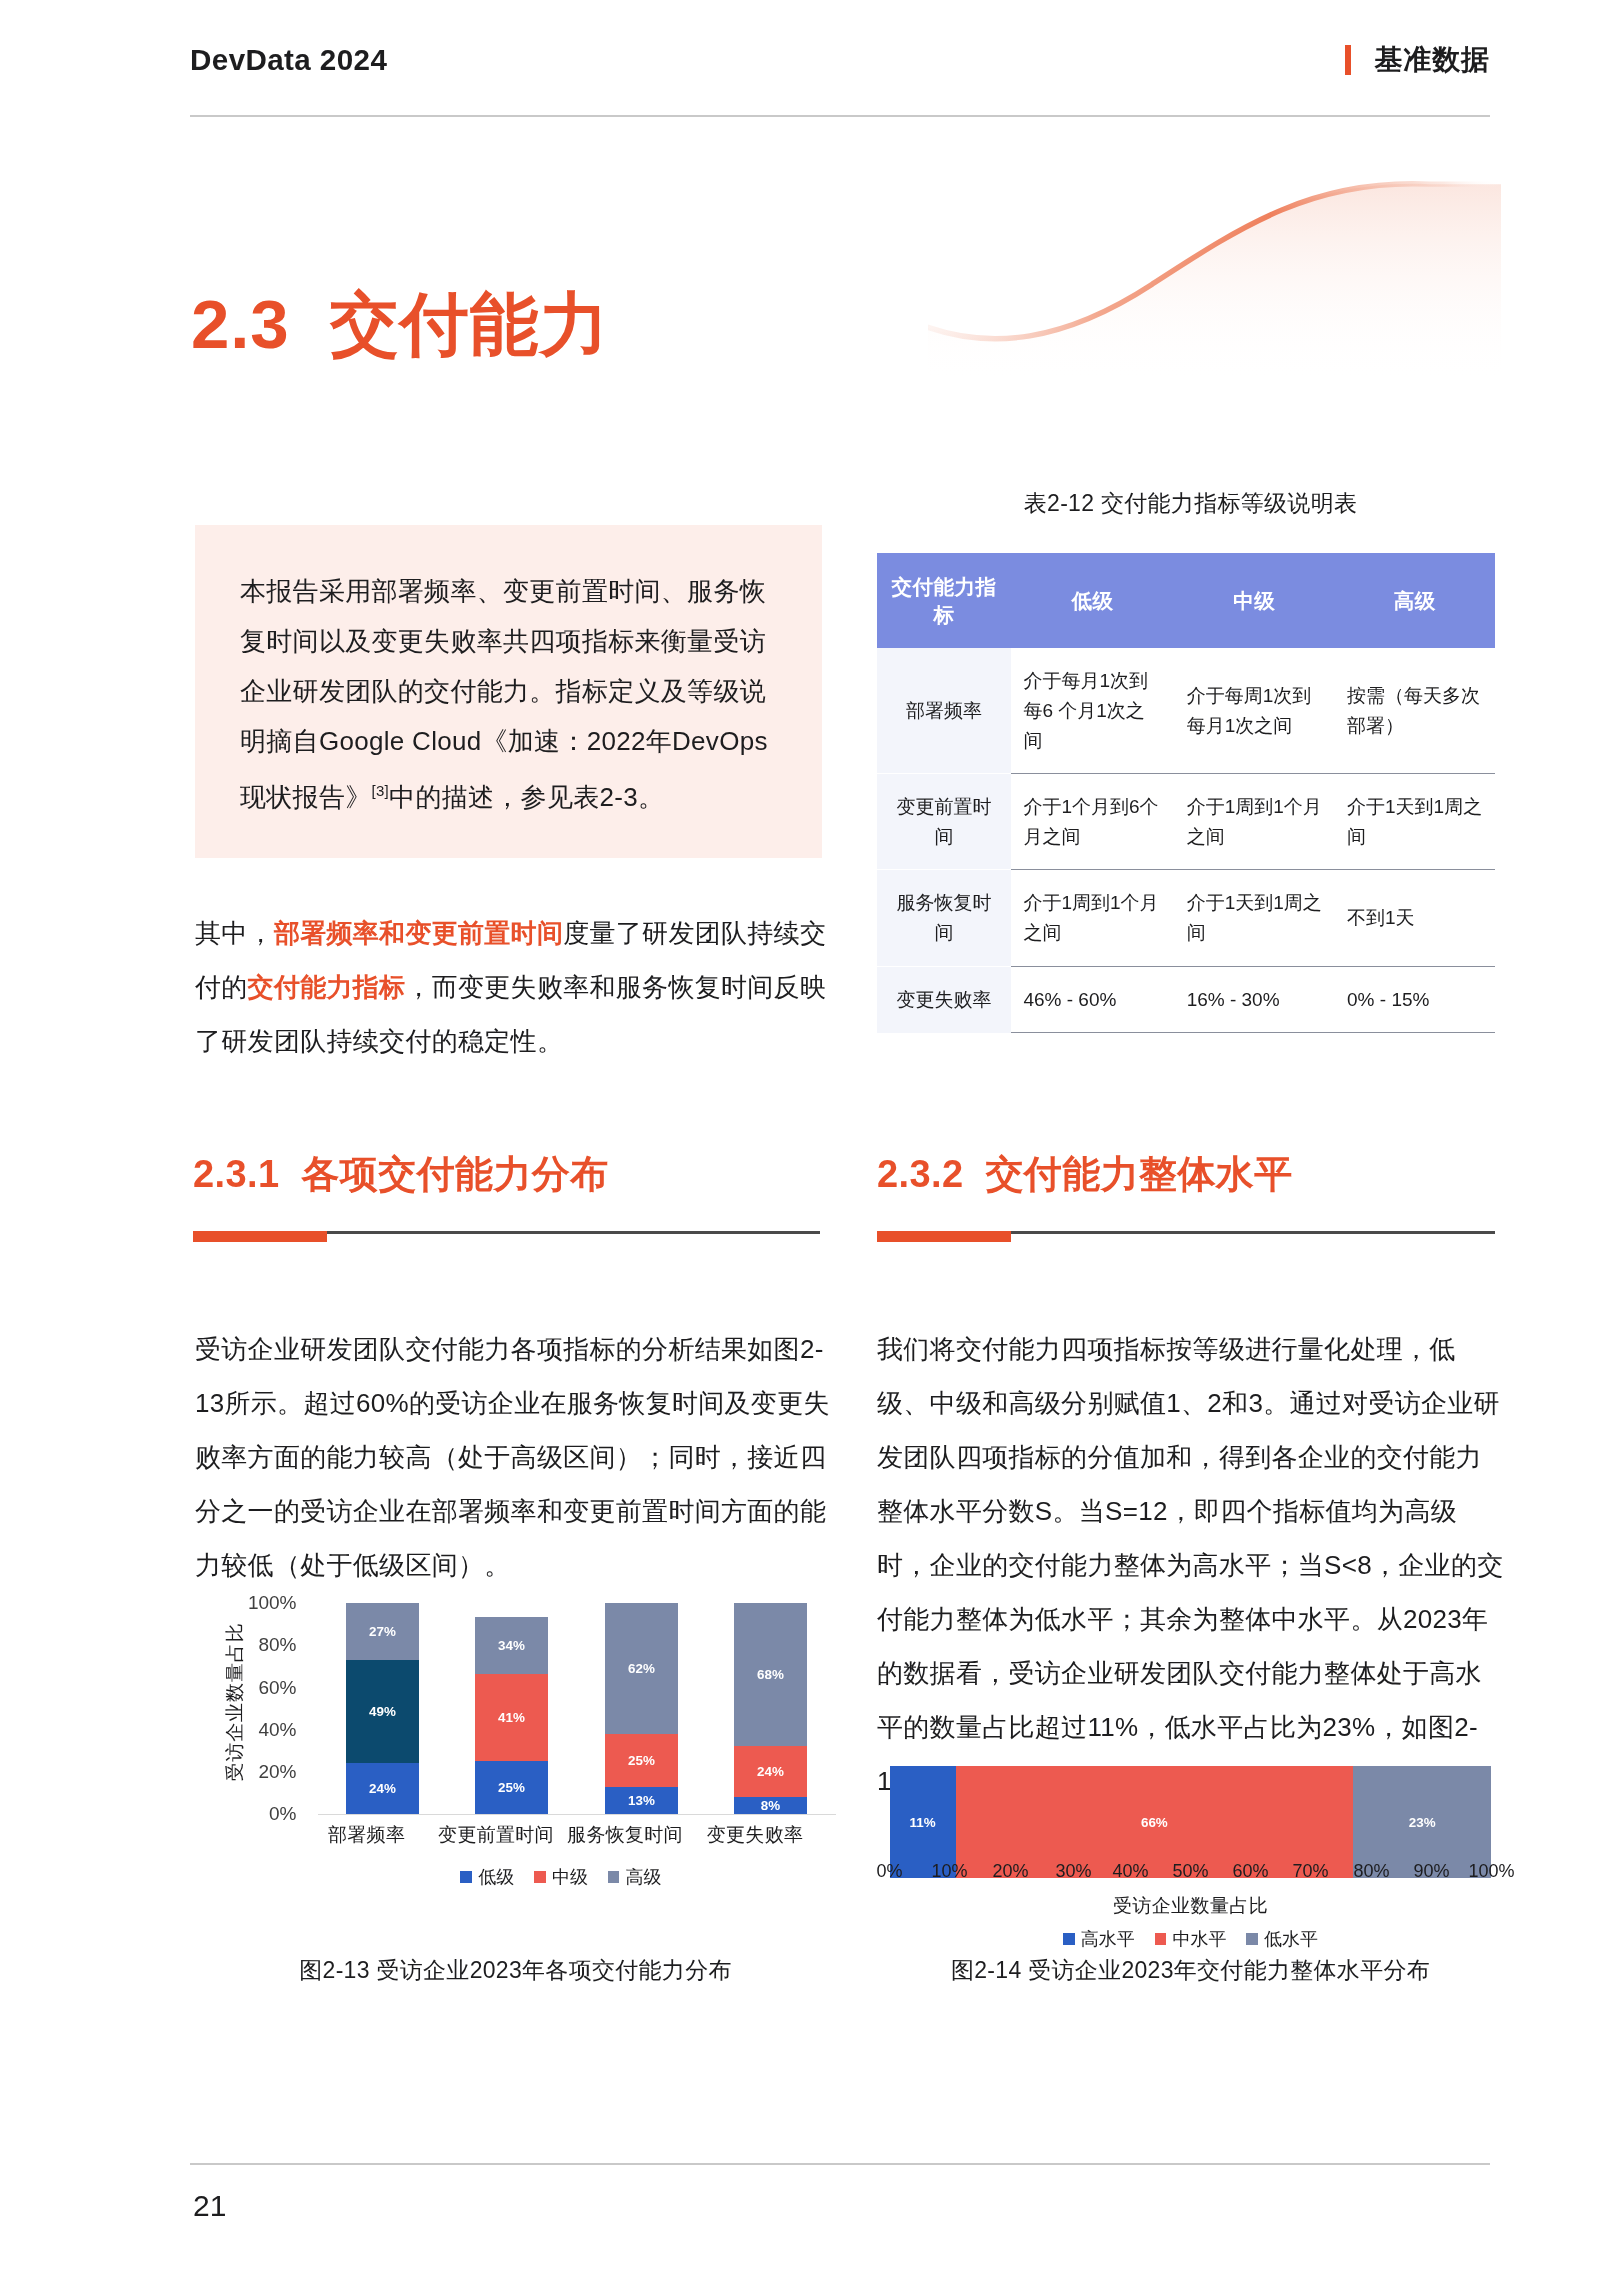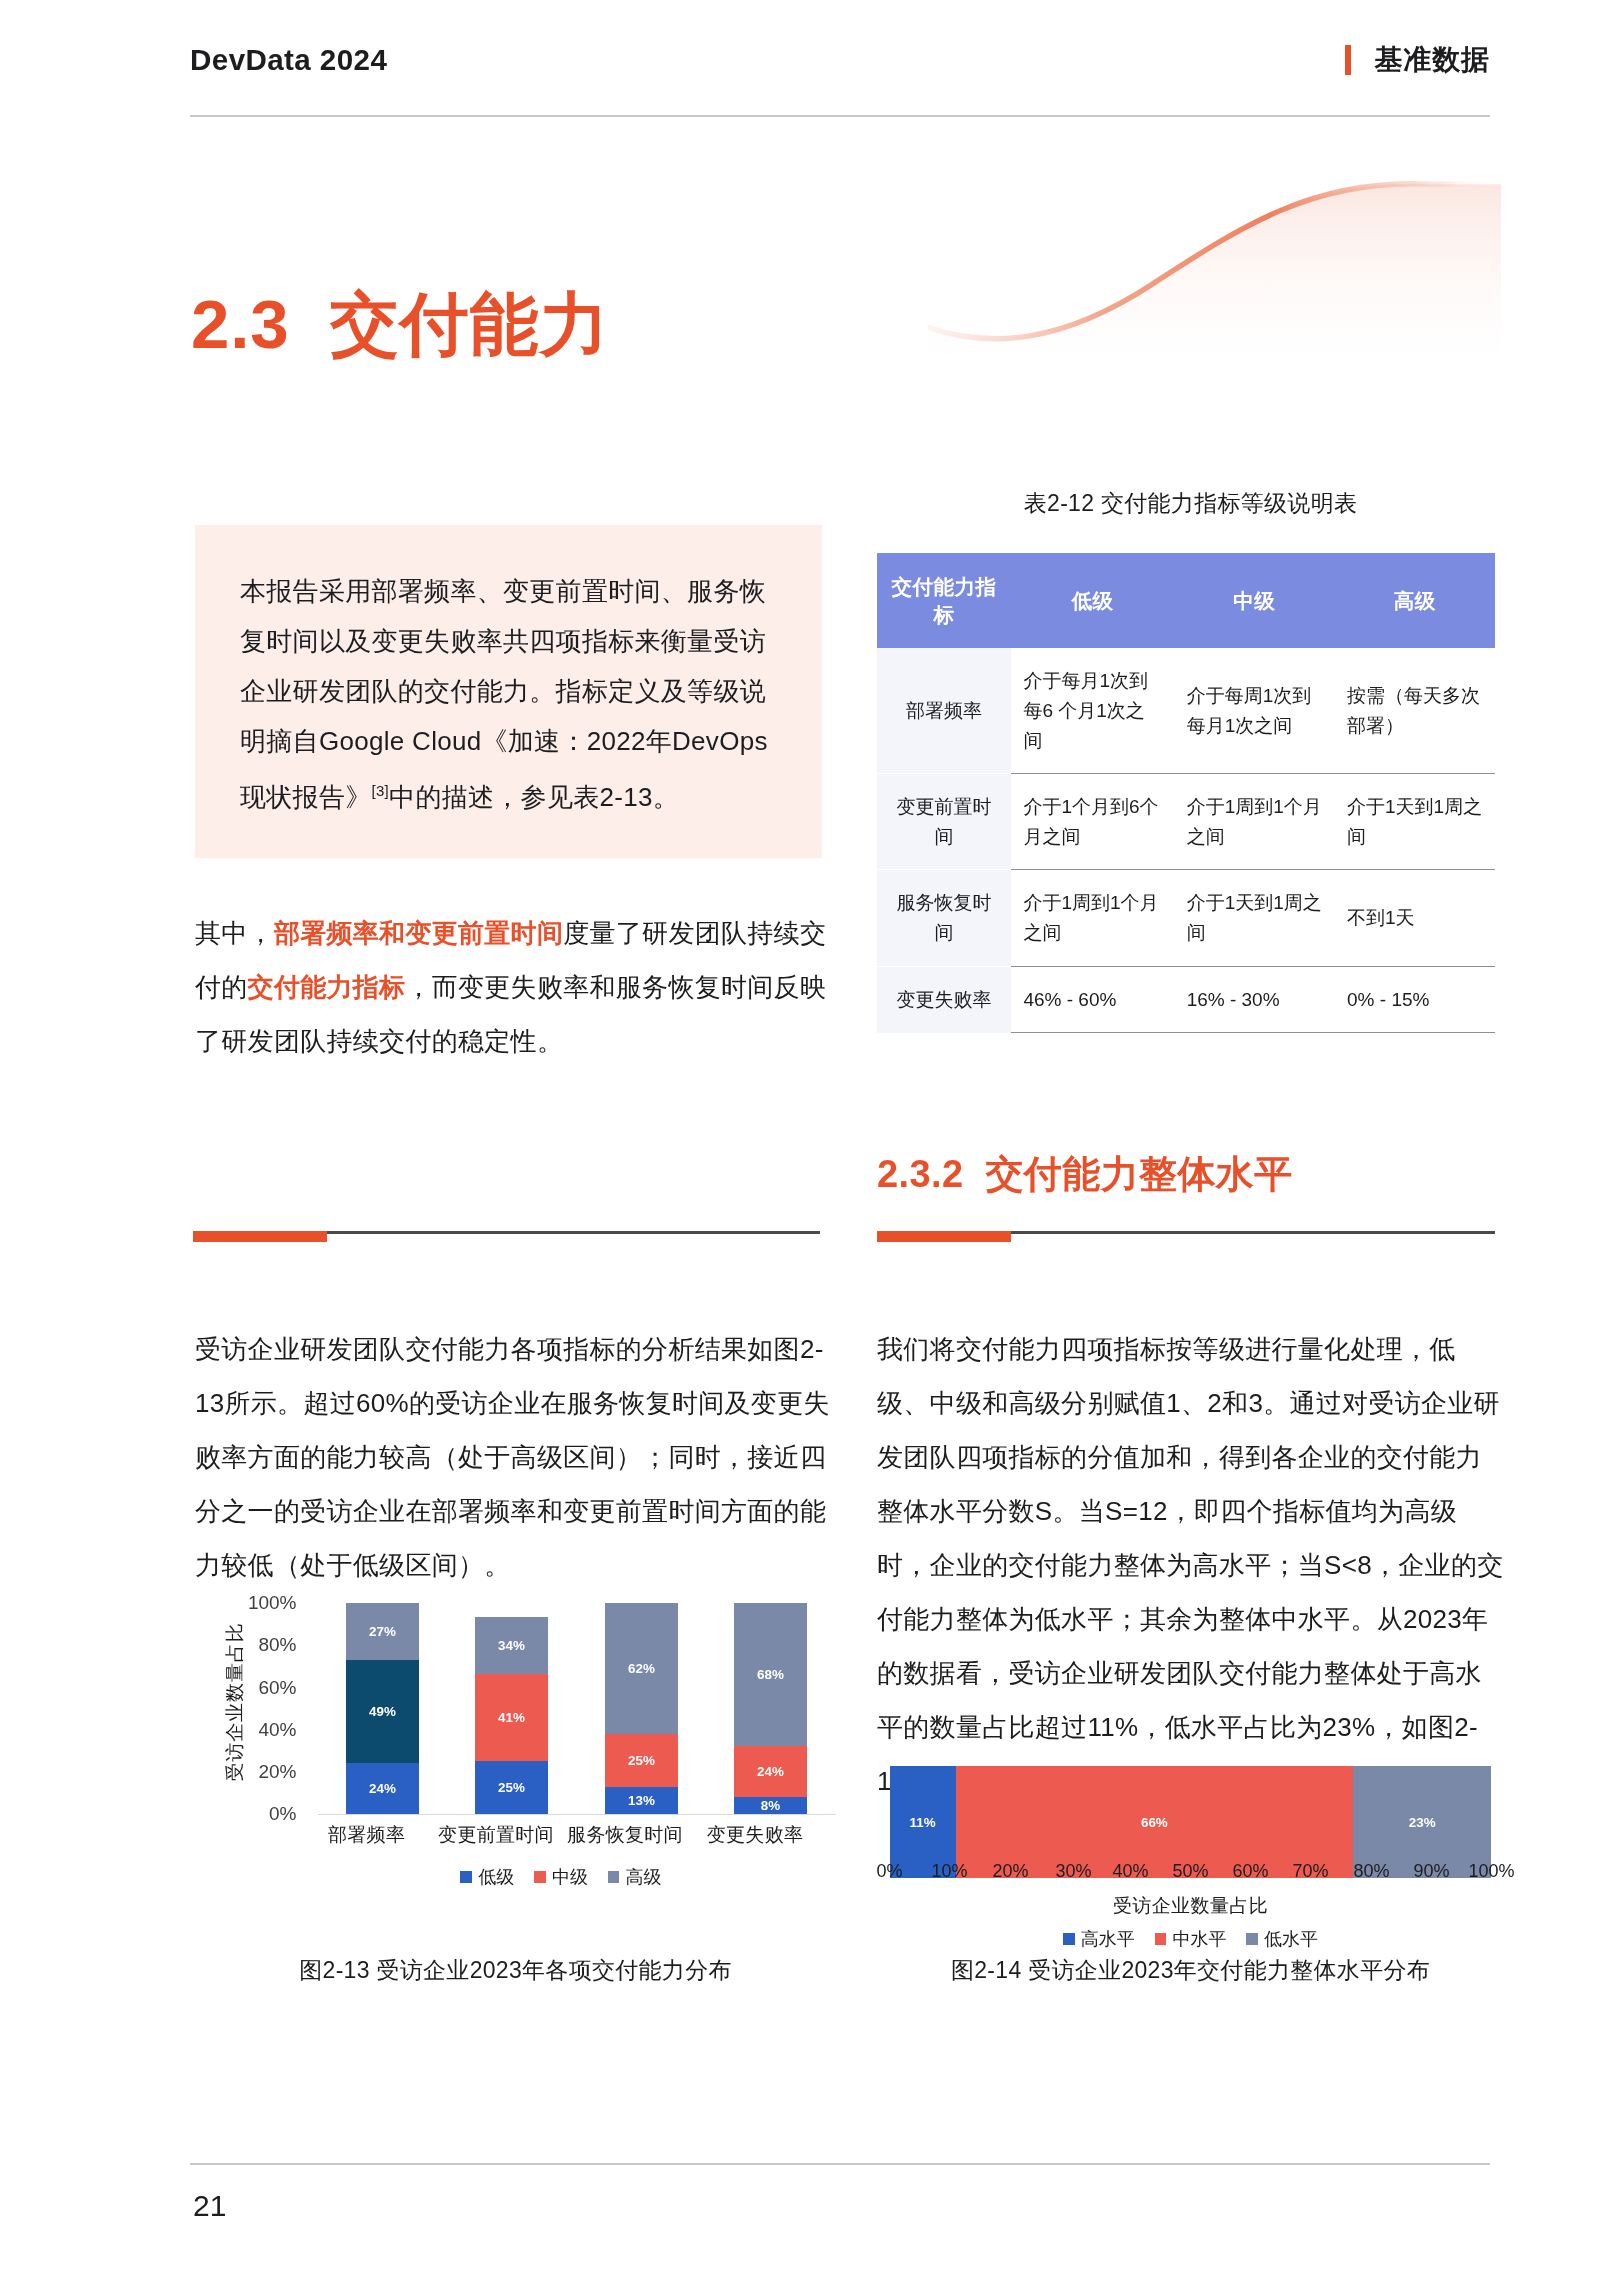--- a/index.html
+++ b/index.html
@@ -224,21 +224,21 @@
         </linearGradient>
       </defs>
       <path d="M0,188 C70,212 150,205 250,140 C350,75 430,22 560,28 L640,28 L640,250 L0,250 Z" fill="url(#gfill)"></path>
       <path d="M0,188 C70,212 150,205 250,140 C350,75 430,22 560,28 L640,28" fill="none" stroke="url(#gline)" stroke-width="6" stroke-linecap="round"></path>
     </svg>
   </div>
 
   <div class="h1"><span>2.3</span>&nbsp;&nbsp;<span>交付能力</span></div>
 
   <div class="intro-box">
-    <div class="intro-text"><span>本报告采用部署频率、变更前置时间、服务恢复时间以及变更失败率共四项指标来衡量受访企业研发团队的交付能力。指标定义及等级说明摘自Google  Cloud《加速：2022年DevOps  现状报告》</span><sup>[3]</sup><span>中的描述，参见表2-13。</span></div>
+    <div class="intro-text"><span>本报告采用部署频率、变更前置时间、服务恢复时间以及变更失败率共四项指标来衡量受访企业研发团队的交付能力。指标定义及等级说明摘自Google  Cloud《加速：2022年DevOps  现状报告》</span><sup>[3]</sup><span>中的描述，参见表2-3。</span></div>
   </div>
 
   <div class="p-hl"><span>其中，</span><span class="hl">部署频率和变更前置时间</span><span>度量了研发团队持续交付的</span><span class="hl">交付能力指标</span><span>，而变更失败率和服务恢复时间反映了研发团队持续交付的稳定性。</span></div>
 
   <div class="tbl-caption">表2-12 交付能力指标等级说明表</div>
 
   <table class="tbl">
     <colgroup>
         <col class="c0">
         <col class="c1">
@@ -274,20 +274,21 @@
         </tr>
         <tr>
           <td class="idx">变更失败率</td>
           <td>46% - 60%</td>
           <td>16% - 30%</td>
           <td>0% - 15%</td>
         </tr>
       </tbody>
   </table>
 
+  <div class="h2 h2-left">2.3.1  各项交付能力分布</div>
   <div class="h2rule h2rule-left"></div>
   <div class="h2tab h2tab-left"></div>
 
   <div class="h2 h2-right">2.3.2  交付能力整体水平</div>
   <div class="h2rule h2rule-right"></div>
   <div class="h2tab h2tab-right"></div>
 
   <div class="body-p body-left">受访企业研发团队交付能力各项指标的分析结果如图2-13所示。超过60%的受访企业在服务恢复时间及变更失败率方面的能力较高（处于高级区间）；同时，接近四分之一的受访企业在部署频率和变更前置时间方面的能力较低（处于低级区间）。</div>
   <div class="body-p body-right">我们将交付能力四项指标按等级进行量化处理，低级、中级和高级分别赋值1、2和3。通过对受访企业研发团队四项指标的分值加和，得到各企业的交付能力整体水平分数S。当S=12，即四个指标值均为高级时，企业的交付能力整体为高水平；当S&lt;8，企业的交付能力整体为低水平；其余为整体中水平。从2023年的数据看，受访企业研发团队交付能力整体处于高水平的数量占比超过11%，低水平占比为23%，如图2-14所示。</div>
 

